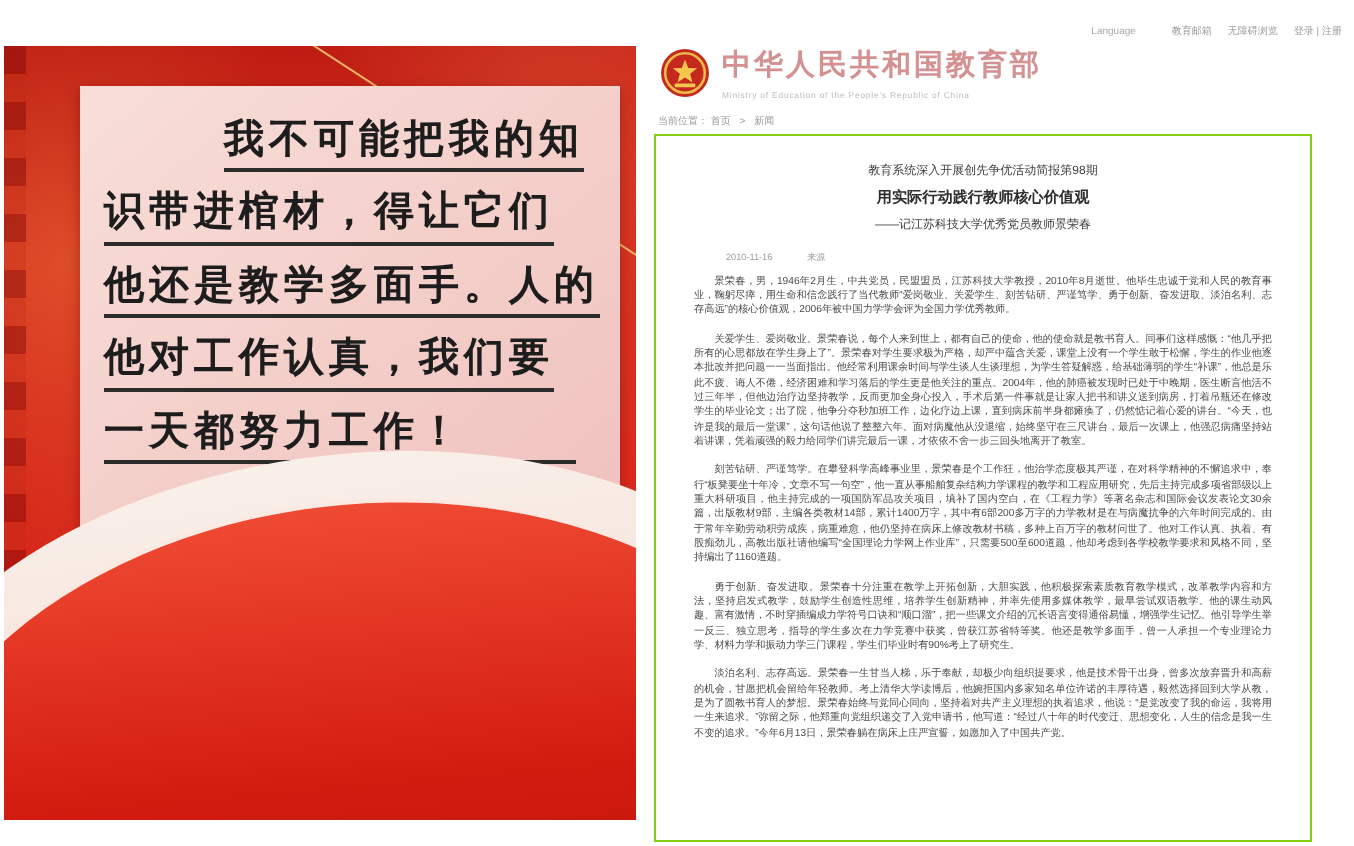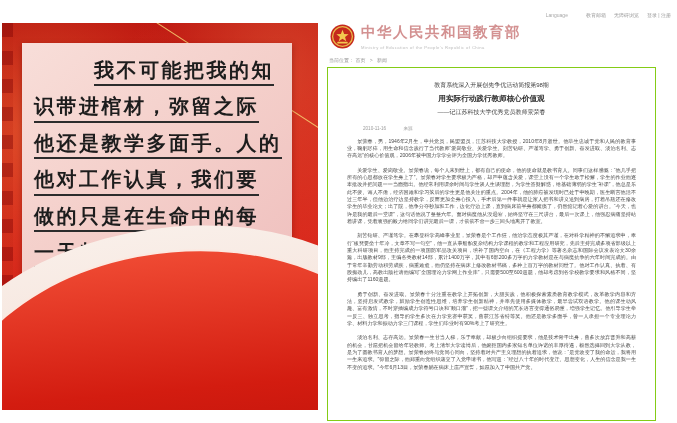--- a/index.html
+++ b/index.html
@@ -19,21 +19,21 @@
   .poster .left-band {
     position:absolute; left:0; top:0; width:11px; height:100%;
     background:repeating-linear-gradient(180deg, rgba(130,5,5,.45) 0 14px, rgba(190,40,20,.25) 14px 28px);
   }
   .poster .gold-line {
     position:absolute; top:52px; right:-70px; width:300px; height:0;
     border-top:1.5px solid rgba(245,200,110,.9);
     transform:rotate(33deg);
   }
   .quote-panel {
-    position:absolute; left:20px; top:20px; width:270px; height:292px;
+    position:absolute; left:38px; top:20px; width:270px; height:292px;
     background:linear-gradient(140deg,#f8ded9 0%, #f4cfca 45%, #eebcbb 100%);
     box-shadow:0 2px 6px rgba(80,0,0,.35);
     padding:16px 12px 0 12px;
   }
   .q-line {
     display:block; width:fit-content;
     font-family:"Liberation Sans", sans-serif;
     font-weight:bold; font-size:20px; line-height:1.12;
     letter-spacing:2.5px; color:#1d1d1d; white-space:nowrap;
     padding-bottom:3px; border-bottom:2px solid #2c2c2c; margin-bottom:9px;
@@ -105,24 +105,23 @@
 <body>
 
 <div id="stage">
 
   <div class="poster">
     <div class="left-band"></div>
     <div class="gold-line"></div>
 
     <div class="quote-panel">
       <span class="q-line first">我不可能把我的知</span>
-      <span class="q-line">识带进棺材，弥留之际</span>
+      <span class="q-line">识带进棺材，得让它们</span>
       <span class="q-line">他还是教学多面手。人的</span>
       <span class="q-line">他对工作认真，我们要</span>
-      <span class="q-line">做的只是在生命中的每</span>
       <span class="q-line last">一天都努力工作！</span>
     </div>
 
     <div class="gold-arc arc1"></div>
     <div class="gold-arc arc2"></div>
 
     <div class="signature">——景 荣 春</div>
 
     <div class="wave-white"></div>
     <div class="wave-red"></div>

